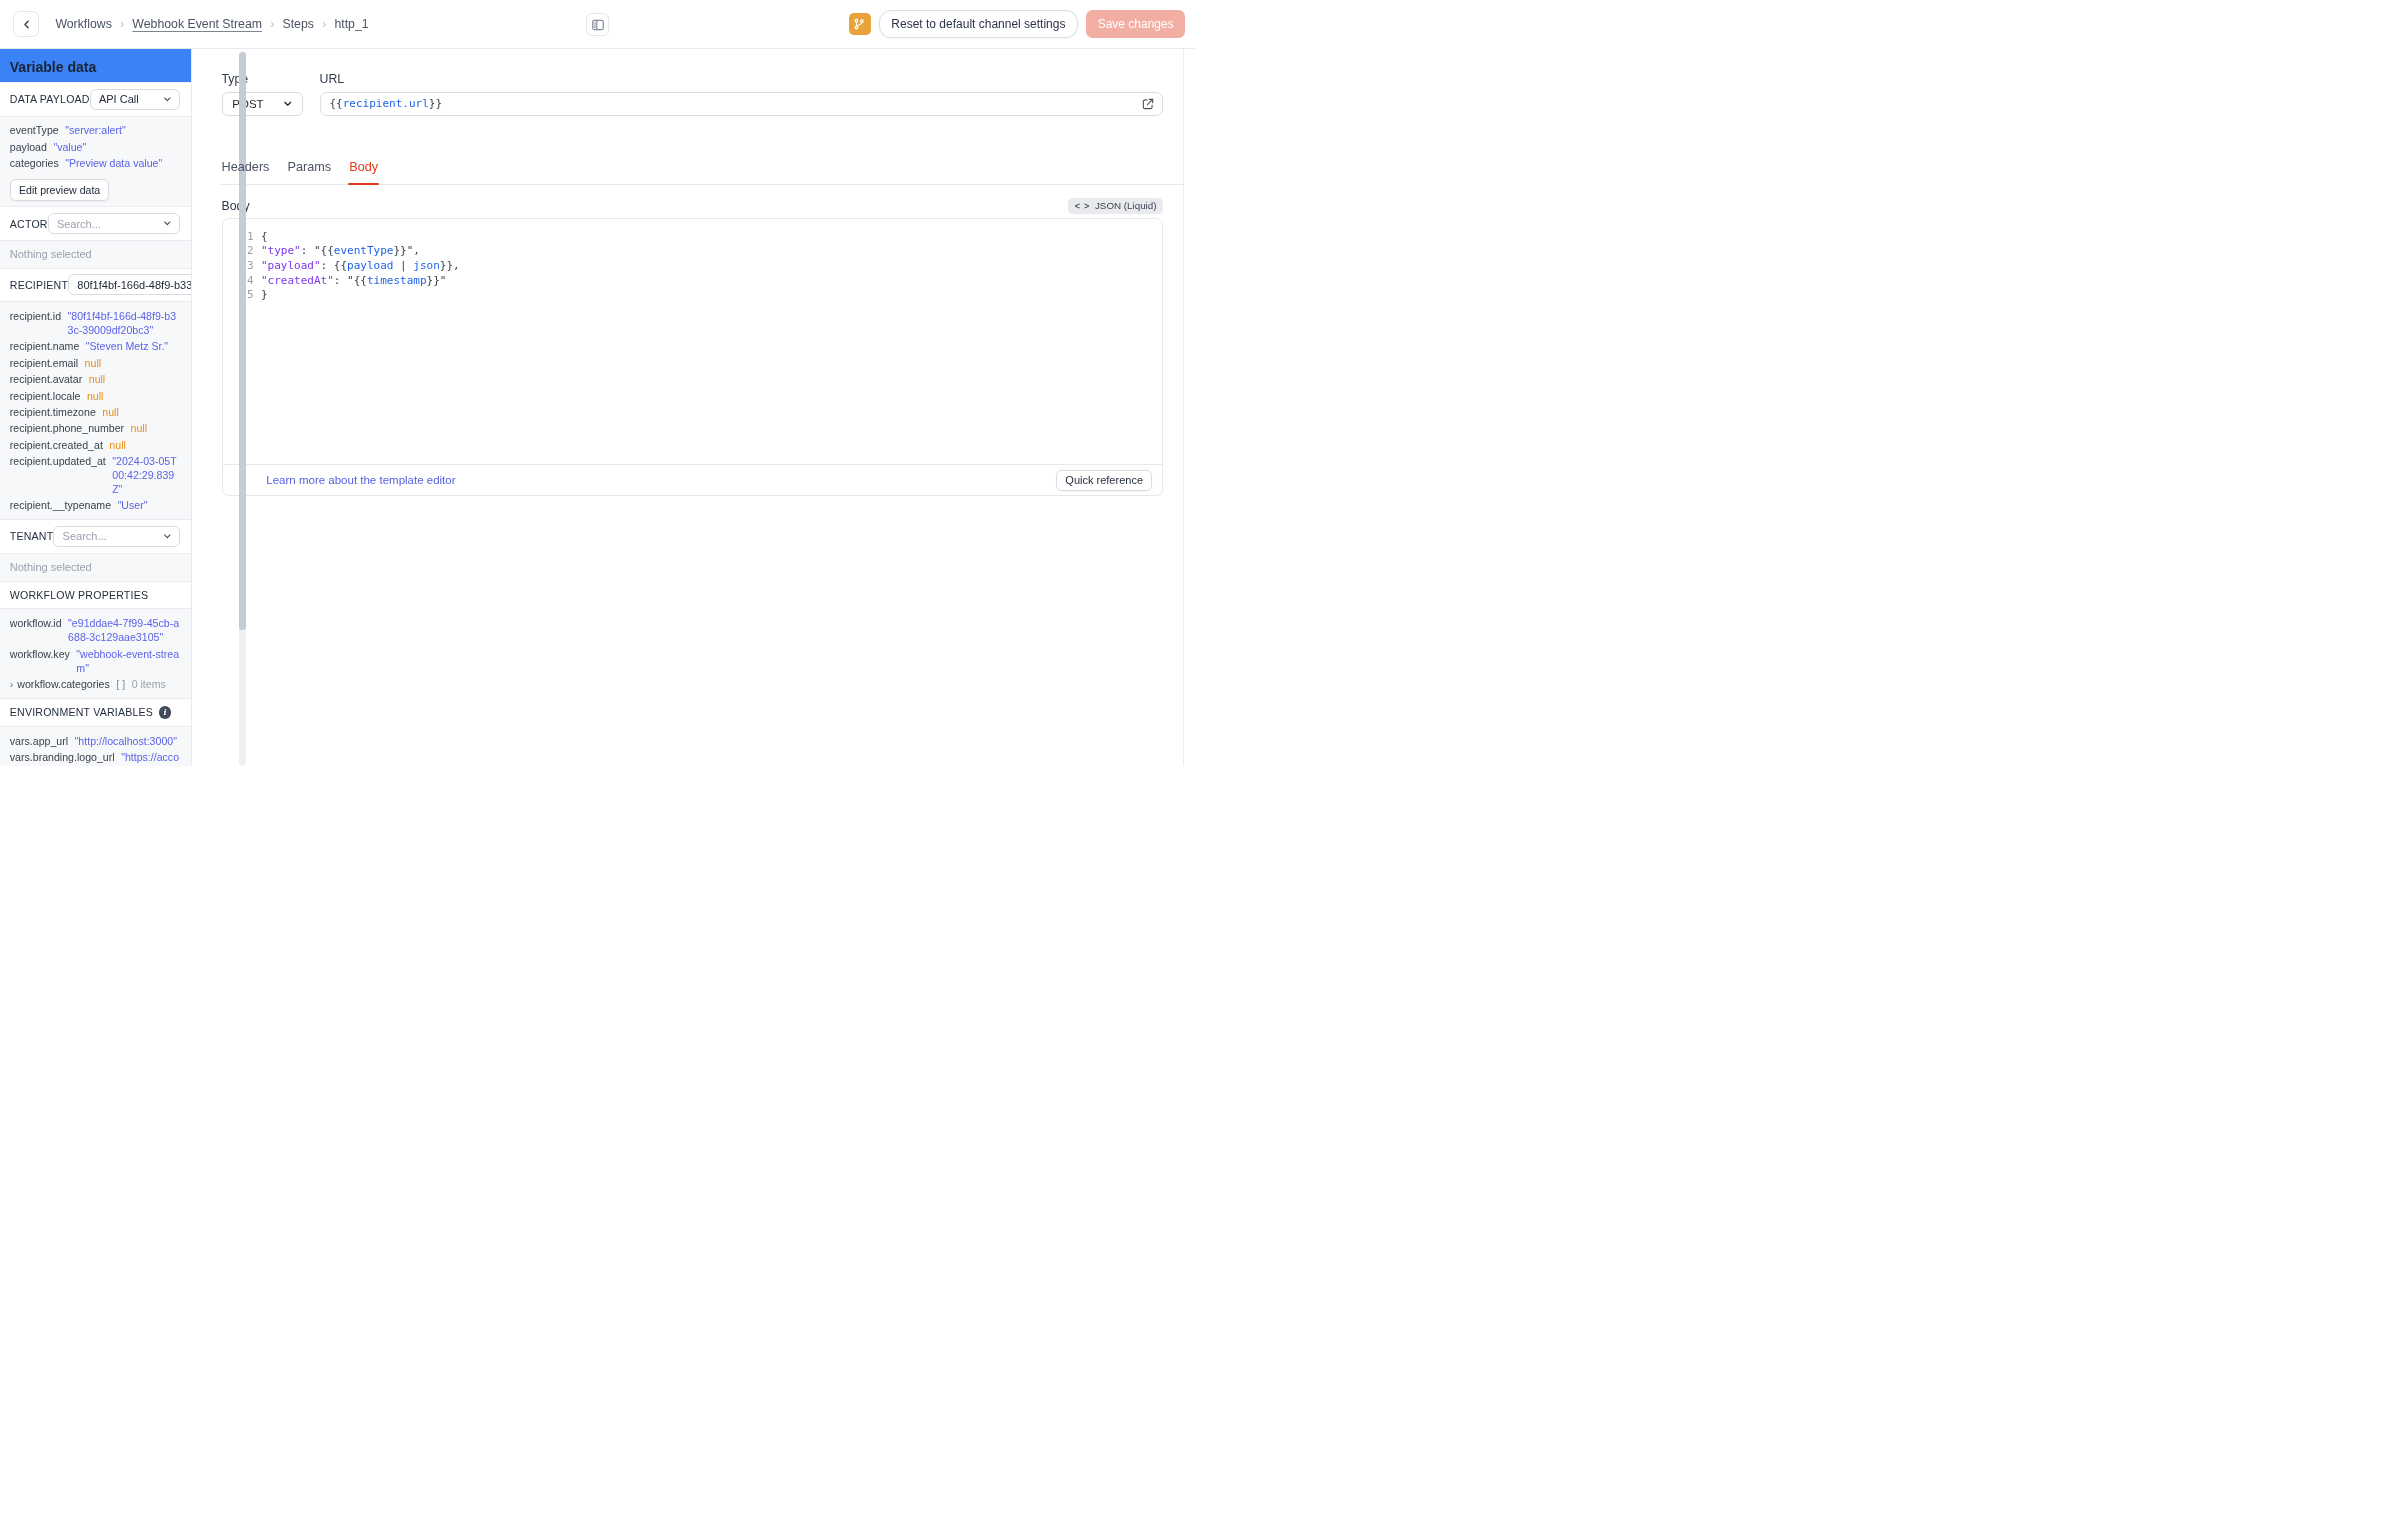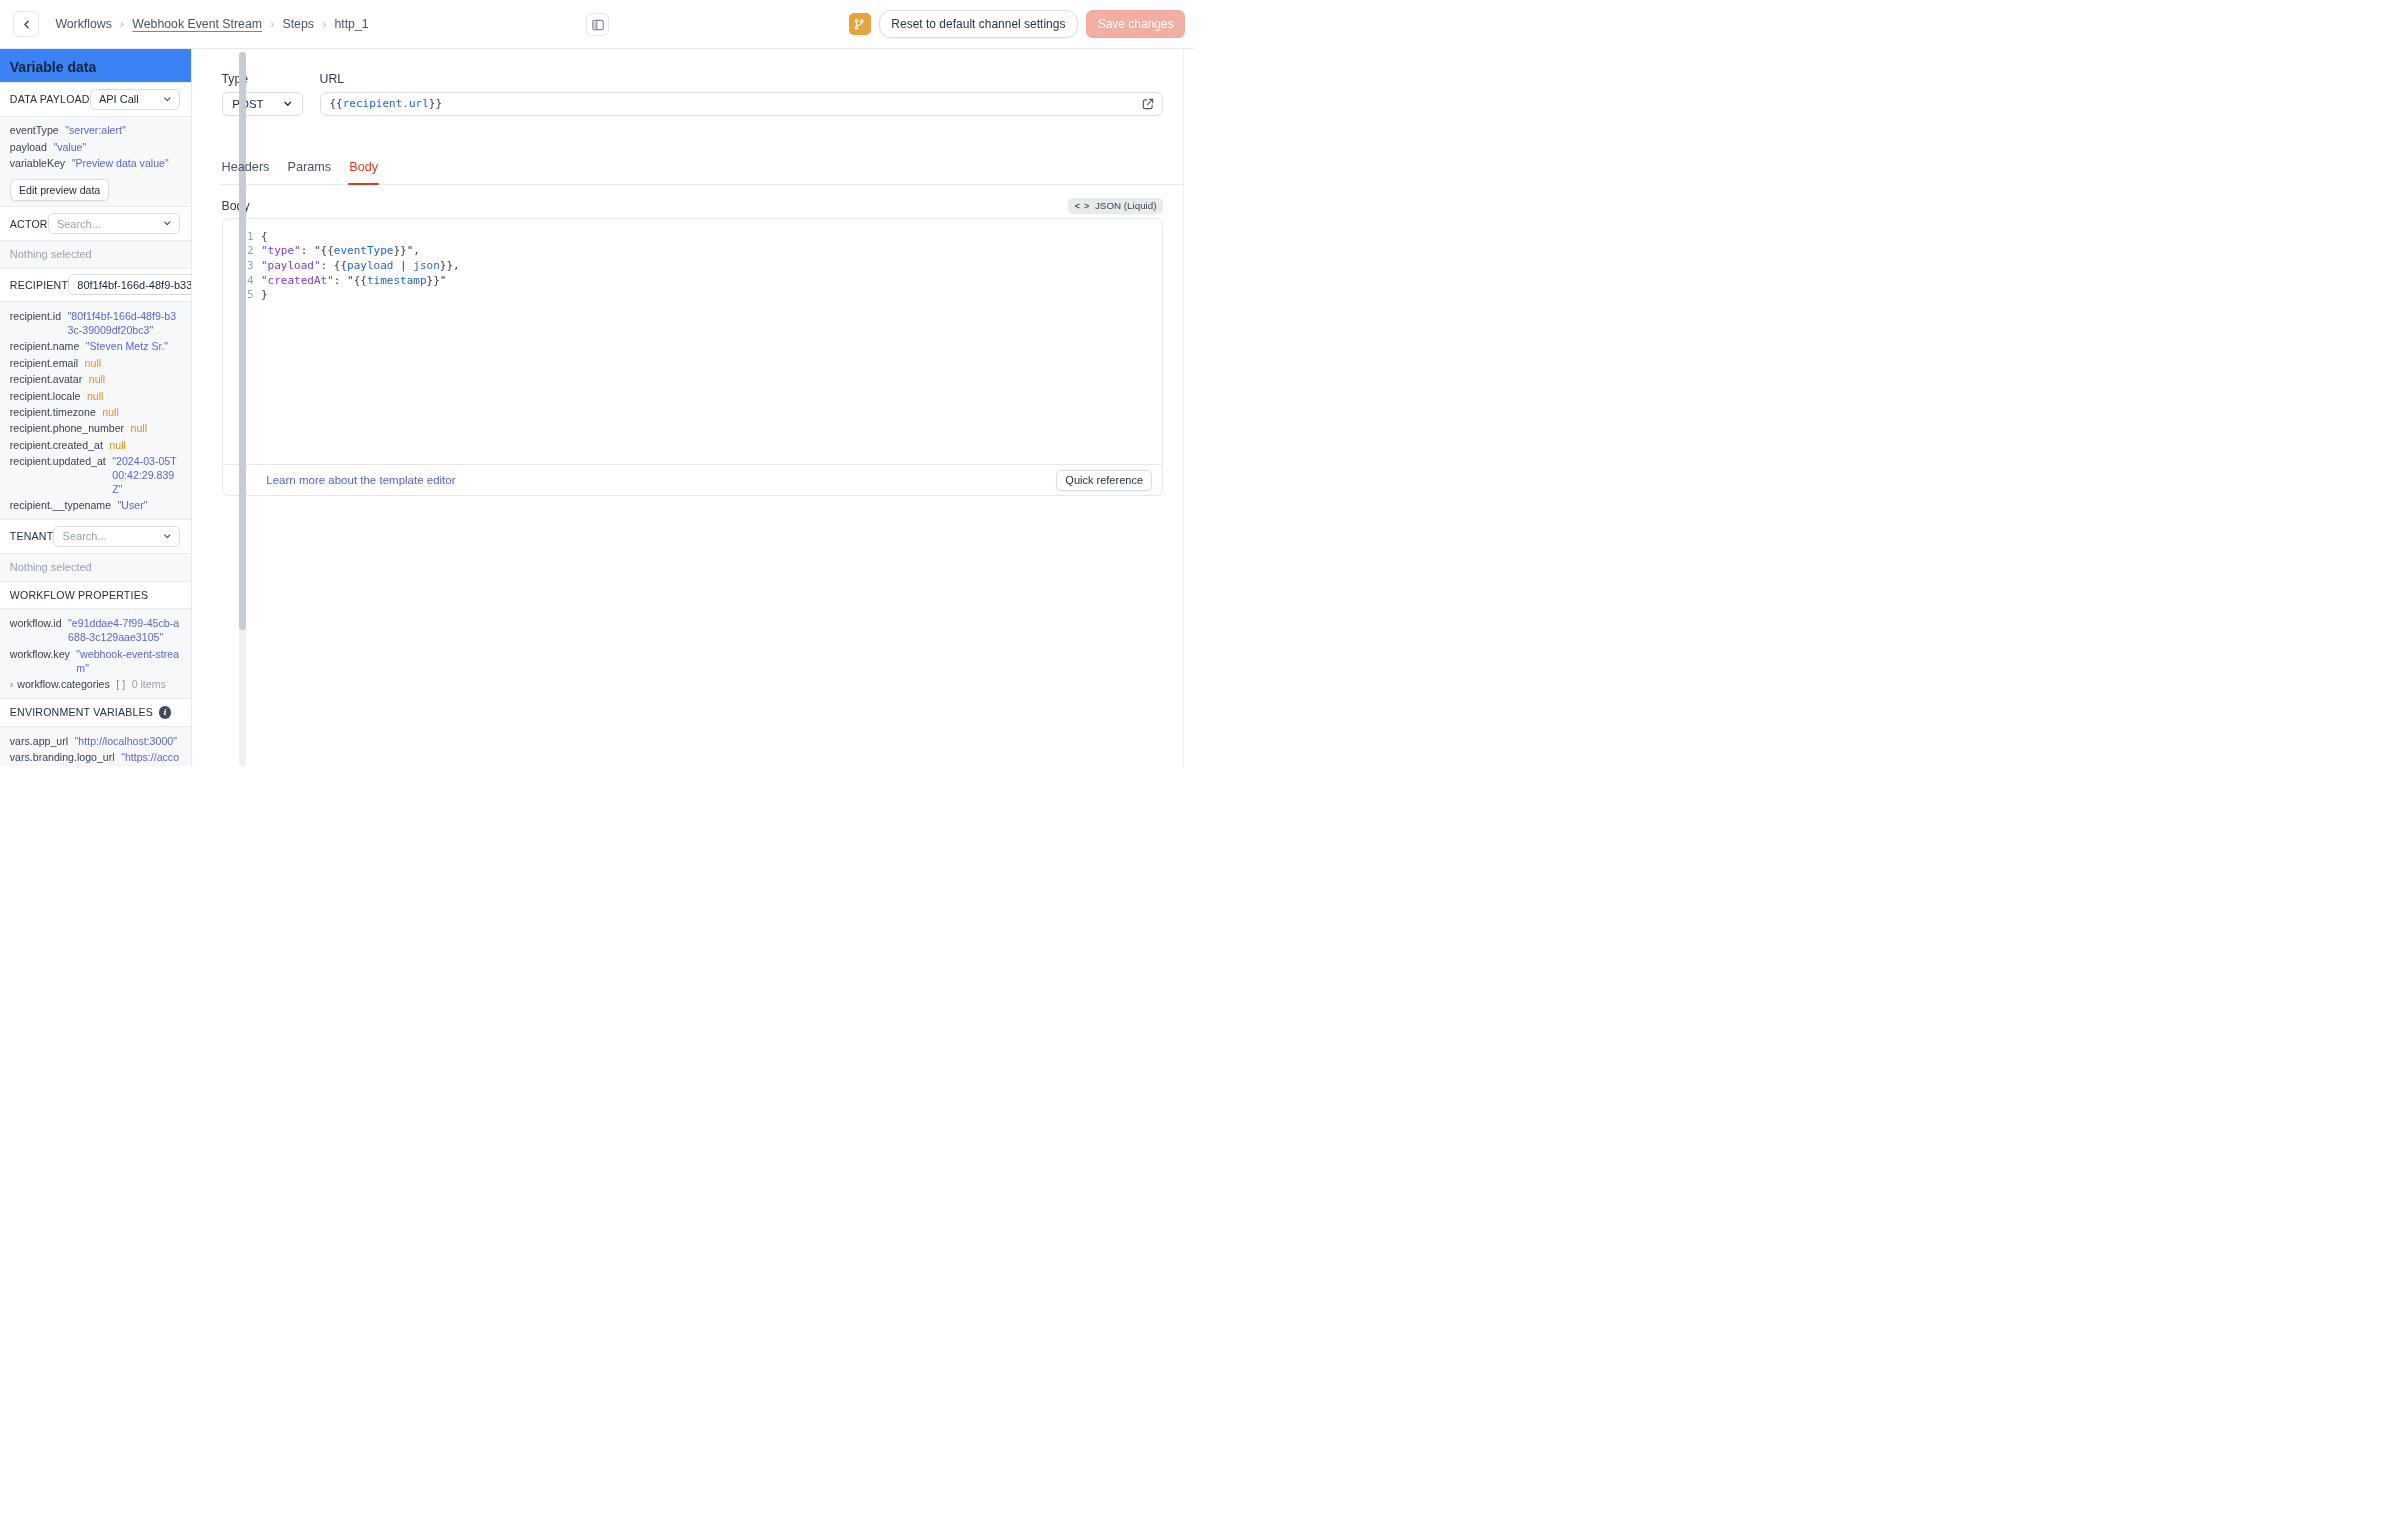--- a/index.html
+++ b/index.html
@@ -169,21 +169,21 @@
       <div id="payload-kv">
           <div class="kv">
             <span class="k">eventType</span>
             <span class="v string">"server:alert"</span>
           </div>
           <div class="kv">
             <span class="k">payload</span>
             <span class="v string">"value"</span>
           </div>
           <div class="kv">
-            <span class="k">variableKey</span>
+            <span class="k">categories</span>
             <span class="v string">"Preview data value"</span>
           </div>
         </div>
       <button class="edit-preview-btn">Edit preview data</button>
     </div>
 
     <div class="side-row">
       <span class="side-label">ACTOR</span>
       <div class="select w-183">
         <span class="sel-val placeholder">Search...</span>

